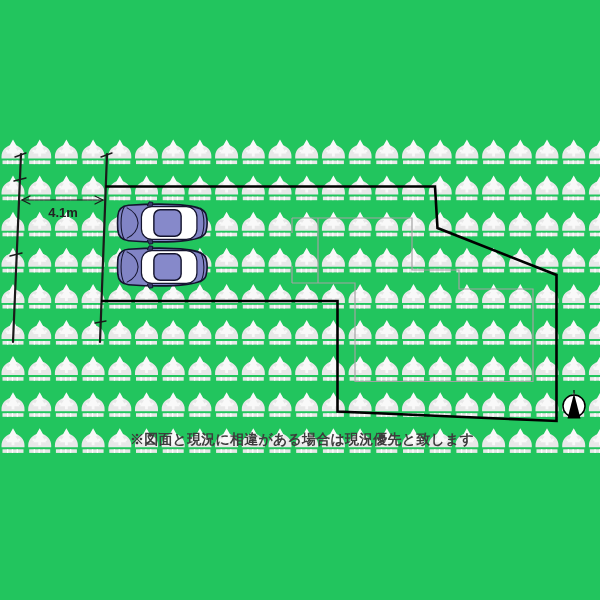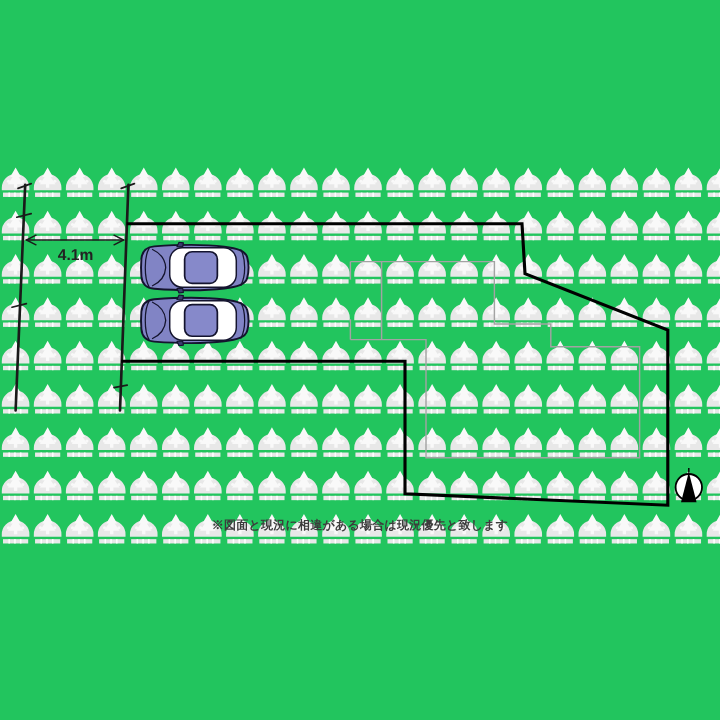--- a/index.html
+++ b/index.html
@@ -8,21 +8,21 @@
     width:600px;height:600px;
     background:#22c55e;
     overflow:hidden;
     font-family:"Liberation Sans",sans-serif;
   }
   .layer{position:absolute;left:0;top:0;}
   .disclaimer{
     position:absolute;
     left:130px;top:431px;width:340px;height:16px;
     text-align:center;
-    font-size:10px;
+    font-size:14px;
     font-weight:700;
     letter-spacing:0.2px;
     color:#3c3c3c;
     white-space:nowrap;
   }
   svg text.dim-label{
     font-family:"Liberation Sans",sans-serif;
     font-size:13px;
     font-weight:700;
     fill:#222222;

